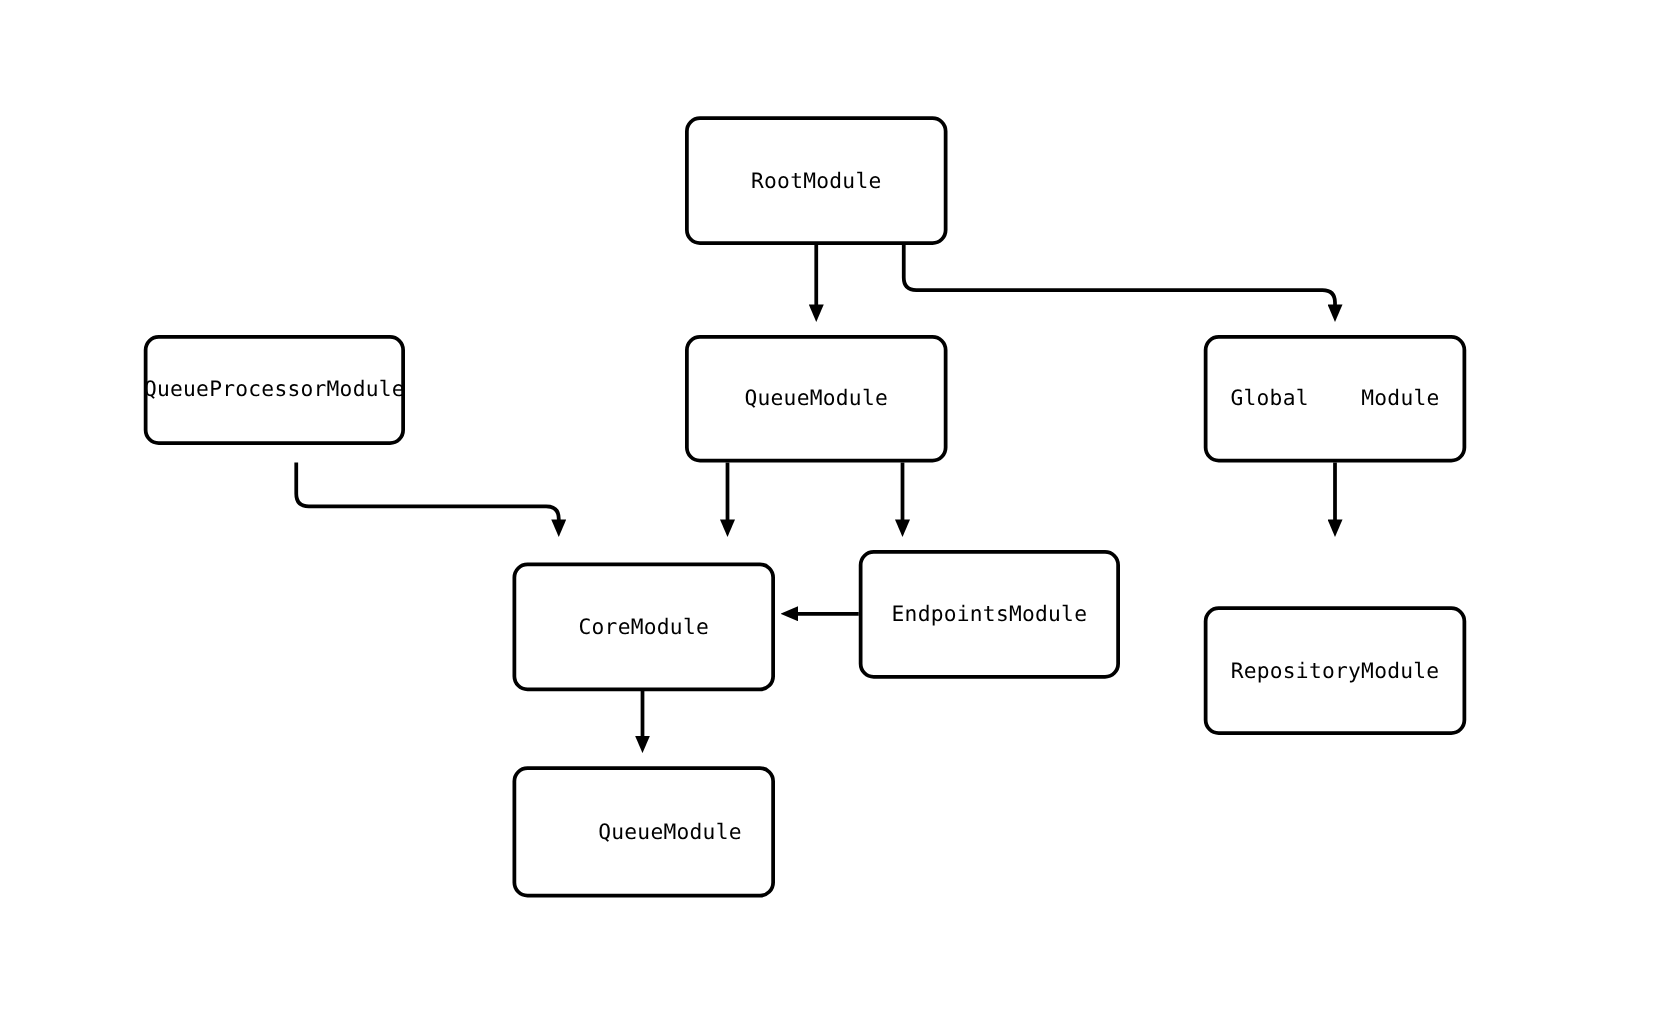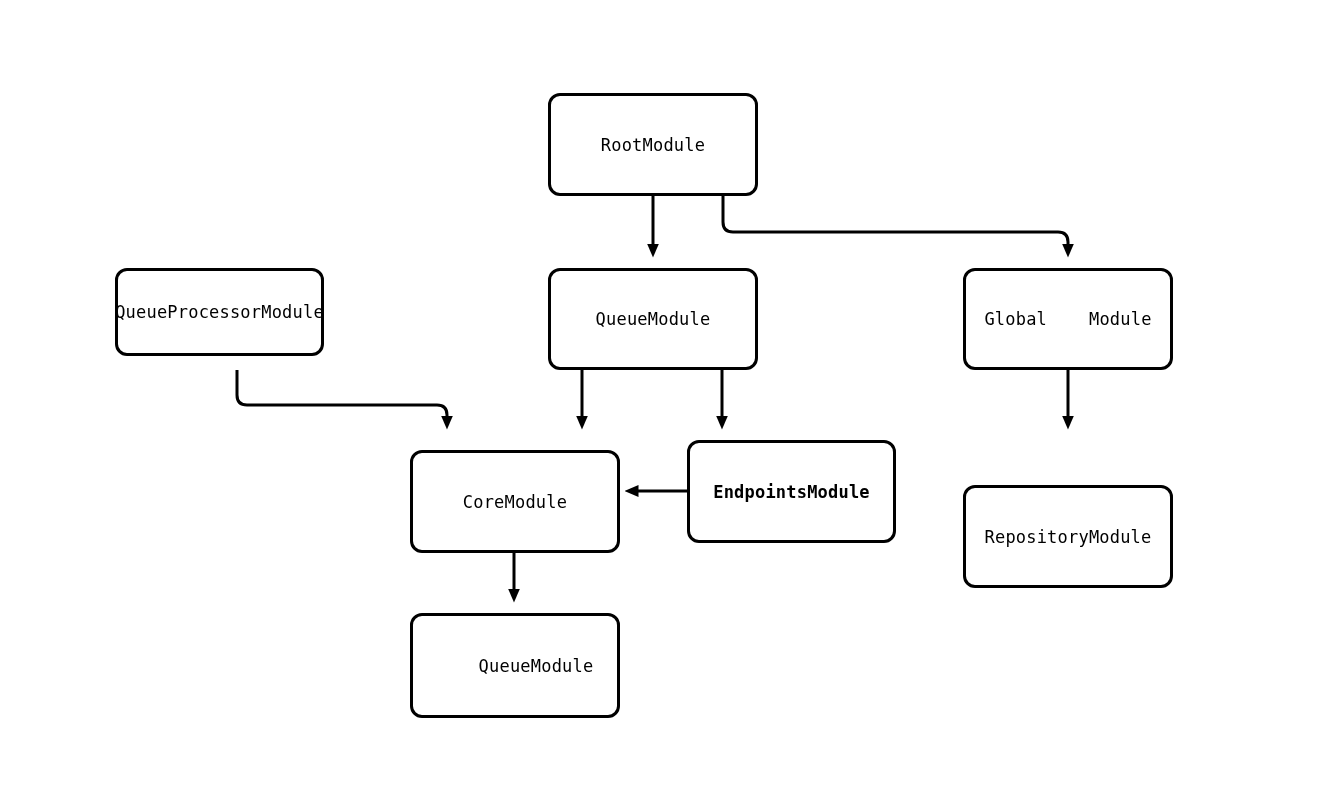--- a/index.html
+++ b/index.html
@@ -112,21 +112,21 @@
   <div class="node" style="left:963px; top:268px; width:210px; height:102px;gap:42px;">
     <div class="node-label">Global</div>
     <div class="node-label">Module</div>
   </div>
 
   <div class="node" style="left:410px; top:450px; width:210px; height:103px;">
     <div class="node-label">Core</div>
     <div class="node-label">Module</div>
   </div>
 
-  <div class="node" style="left:687px; top:440px; width:209px; height:103px;font-weight:bold;">
+  <div class="node" style="left:687px; top:440px; width:209px; height:103px;">
     <div class="node-label">Endpoints</div>
     <div class="node-label">Module</div>
   </div>
 
   <div class="node" style="left:963px; top:440px; width:210px; height:103px;margin-top:45px;">
     <div class="node-label">Repository</div>
     <div class="node-label">Module</div>
   </div>
 
   <div class="node" style="left:410px; top:613px; width:210px; height:105px;padding-left:42px;">

